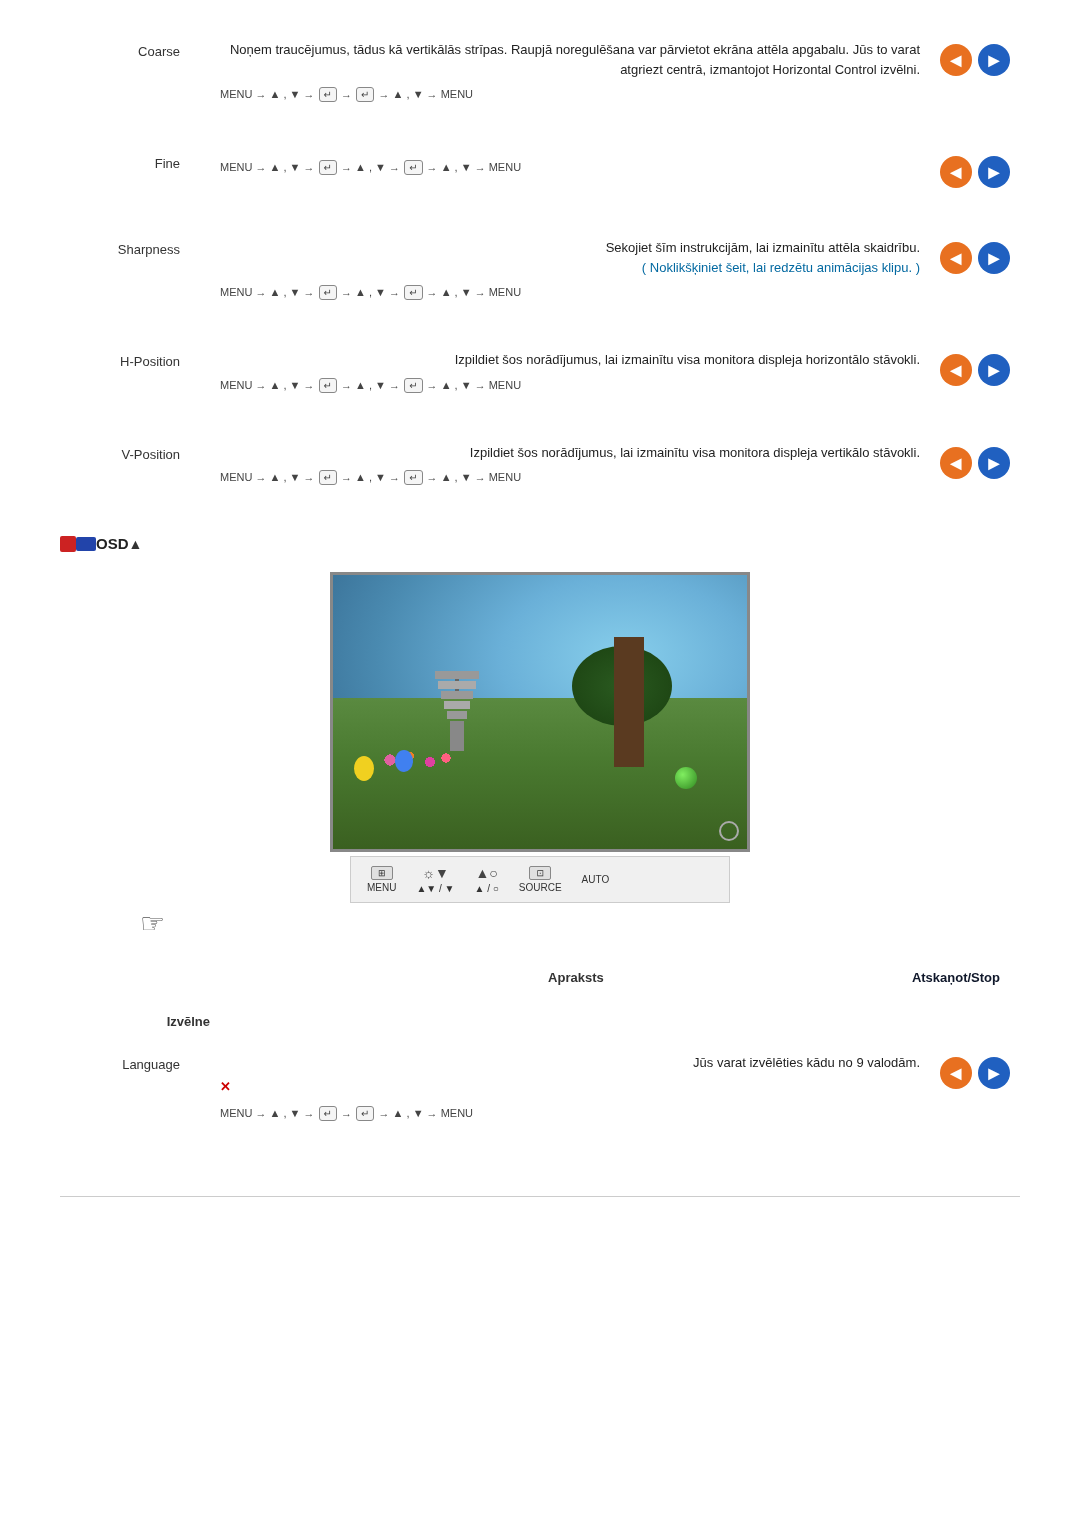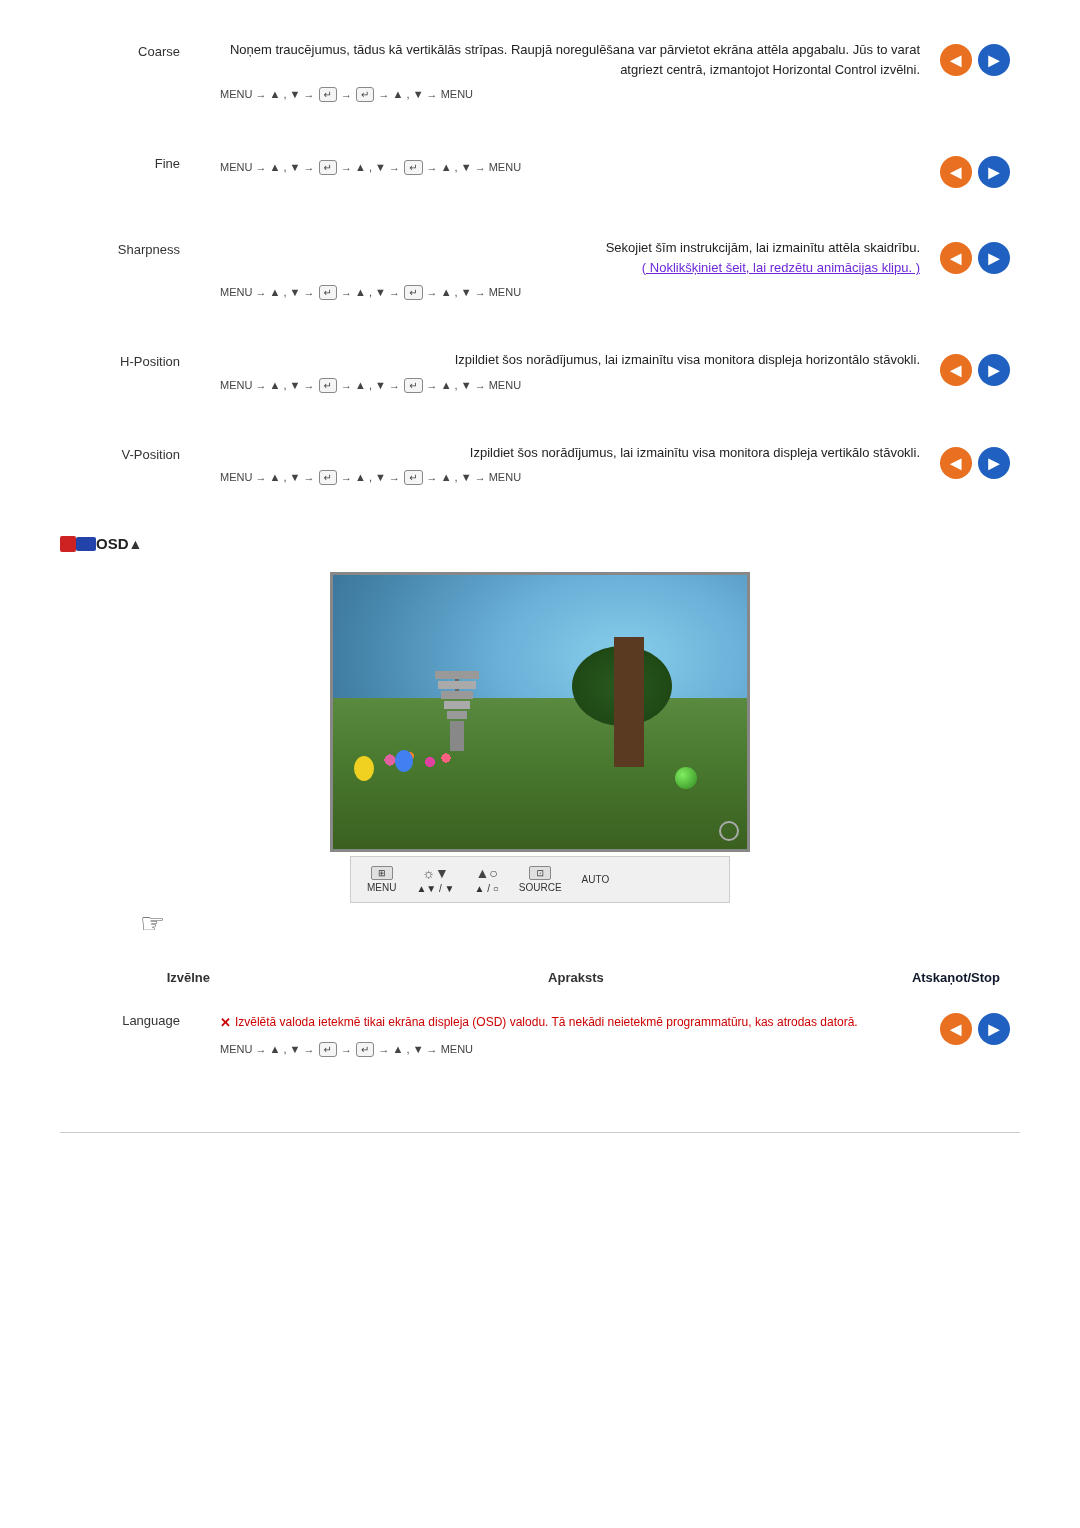--- a/index.html
+++ b/index.html
@@ -87,22 +87,21 @@
       background: #e87020;
       color: white;
     }
 
     .ctrl-btn.blue {
       background: #2060c0;
       color: white;
     }
 
     .link-text {
-      color: #6d28d9;
-      text-decoration: underline;
+      color: #0369a1;
       cursor: pointer;
     }
 
     
     .osd-header {
       display: flex;
       align-items: center;
       margin: 30px 0 20px 0;
     }
 
@@ -293,20 +292,21 @@
       padding: 0 20px;
     }
 
     .th-label {
       width: 160px;
       text-align: right;
       padding-right: 30px;
       font-size: 13px;
       font-weight: bold;
       color: #333;
+      margin-top: 44px;
     }
 
     .th-desc {
       flex: 1;
       text-align: center;
       font-size: 13px;
       font-weight: bold;
       color: #333;
     }
 
@@ -490,23 +490,23 @@
 
   <div class="table-header">
     <div class="th-label">Izvēlne</div>
     <div class="th-desc">Apraksts</div>
     <div class="th-controls">Atskaņot/Stop</div>
   </div>
 
   <div class="setting-row language-section">
     <div class="setting-label">Language</div>
     <div class="setting-desc">
+      <p>Jūs varat izvēlēties kādu no 9 valodām.</p>
       <div class="warning-text">
         <span class="warning-x">✕</span>
-        <span>Izvēlētā valoda ietekmē tikai ekrāna displeja (OSD) valodu. Tā nekādi neietekmē programmatūru, kas atrodas datorā.</span>
       </div>
       <div class="nav-path" style="margin-top:12px;">
         MENU → ▲ , ▼ → <span class="key">↵</span> → <span class="key">↵</span> → ▲ , ▼ → MENU
       </div>
     </div>
     <div class="setting-controls">
       <button class="ctrl-btn orange">◀</button>
       <button class="ctrl-btn blue">▶</button>
     </div>
   </div>

